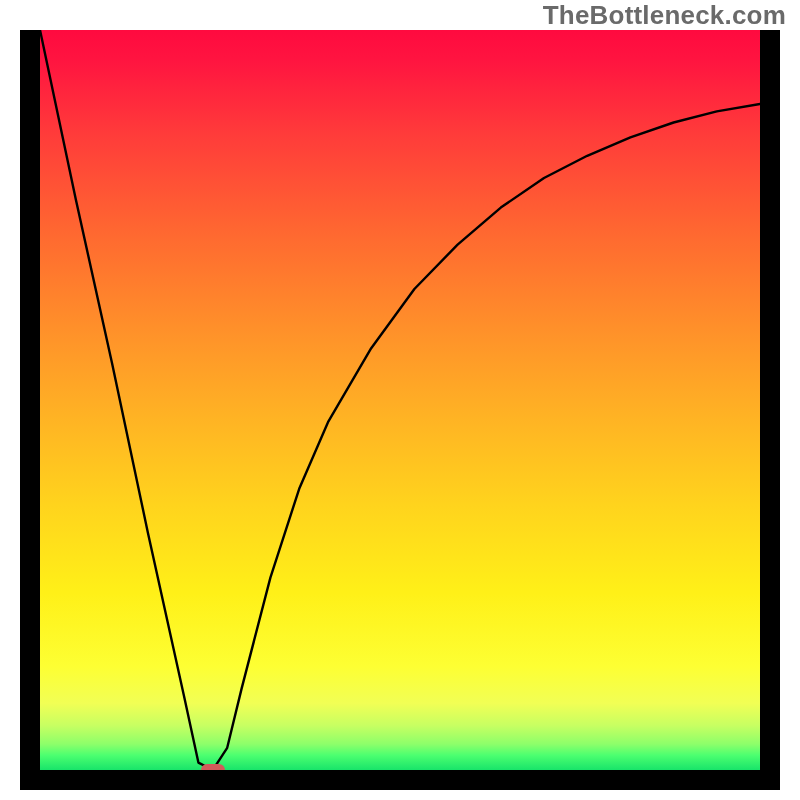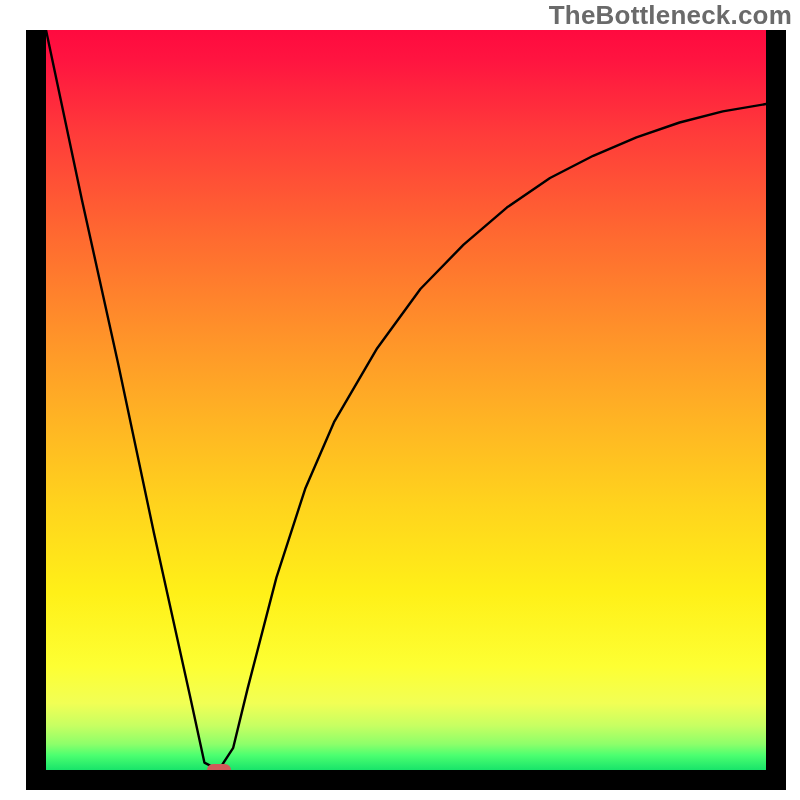--- a/index.html
+++ b/index.html
@@ -8,21 +8,20 @@
     width: 800px;
     height: 800px;
     overflow: hidden;
     background: #ffffff;
     font-family: Arial, Helvetica, sans-serif;
   }
   .root {
     position: relative;
     width: 792px;
     height: 800px;
-    margin-left: 6px;
   }
   .watermark {
     position: absolute;
     top: 0;
     right: 6px;
     font-size: 26px;
     font-weight: 600;
     color: #6a6a6a;
     letter-spacing: 0.2px;
     user-select: none;

